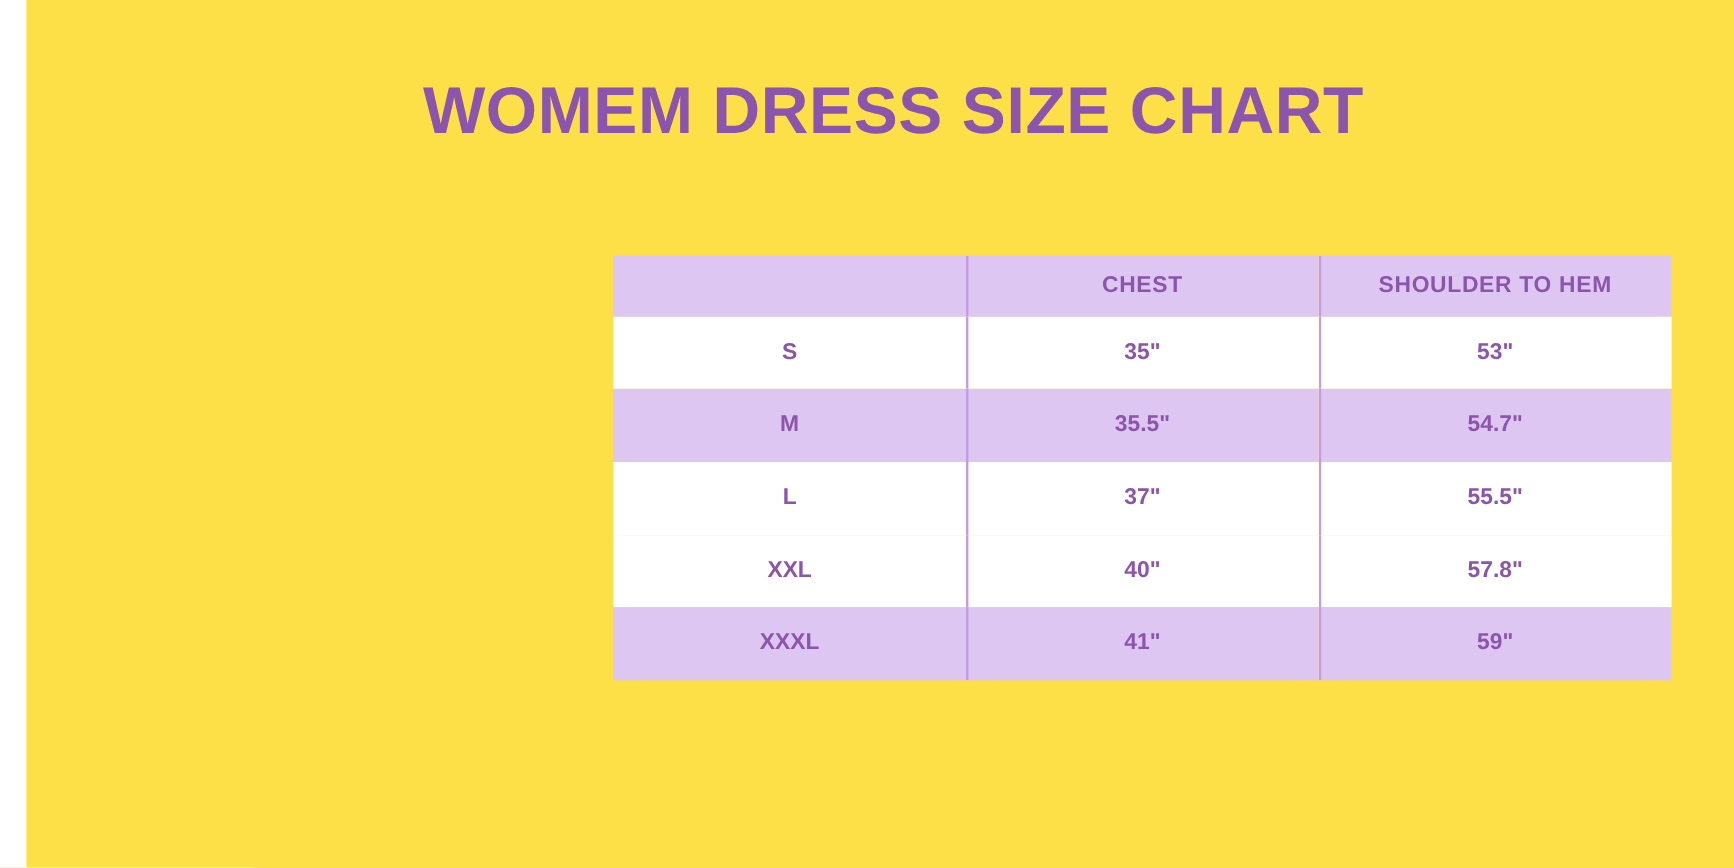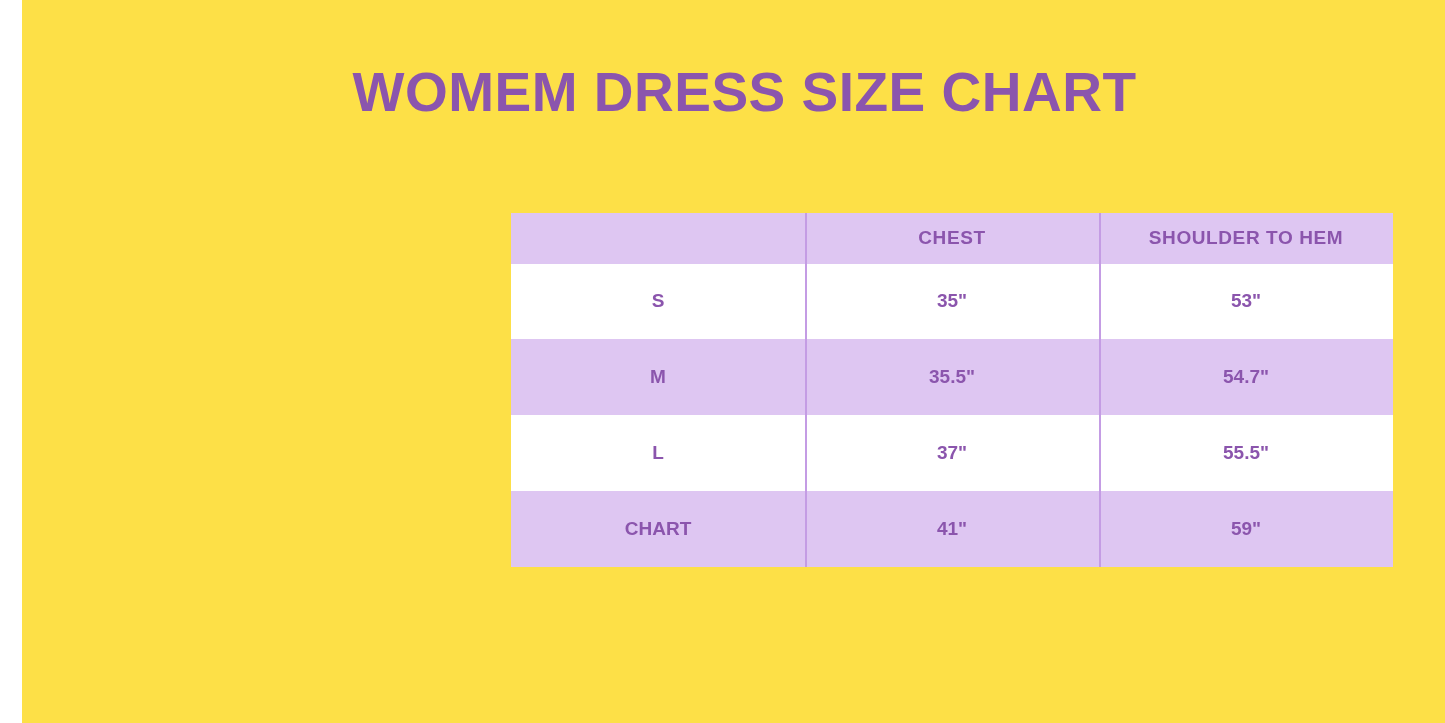--- a/index.html
+++ b/index.html
@@ -126,22 +126,27 @@
         <tr class="row-shaded">
           <td>M</td>
           <td class="sep">35.5"</td>
           <td class="sep">54.7"</td>
         </tr>
         <tr class="row-plain">
           <td>L</td>
           <td class="sep">37"</td>
           <td class="sep">55.5"</td>
         </tr>
+        <tr class="row-plain">
+          <td>XXL</td>
+          <td class="sep">40"</td>
+          <td class="sep">57.8"</td>
+        </tr>
         <tr class="row-shaded">
-          <td>CHART</td>
+          <td>XXXL</td>
           <td class="sep">41"</td>
           <td class="sep">59"</td>
         </tr>
       </tbody>
     </table>
   </div>
 
 </div>
 
 </body></html>

